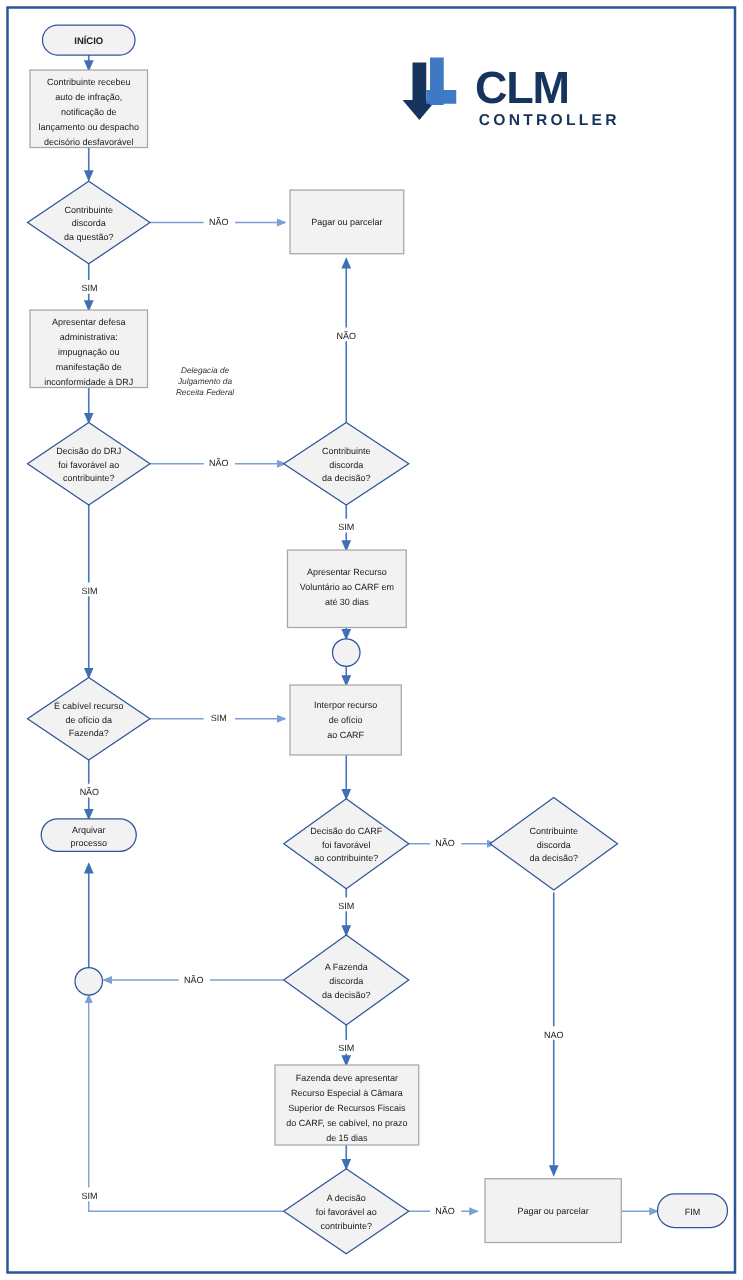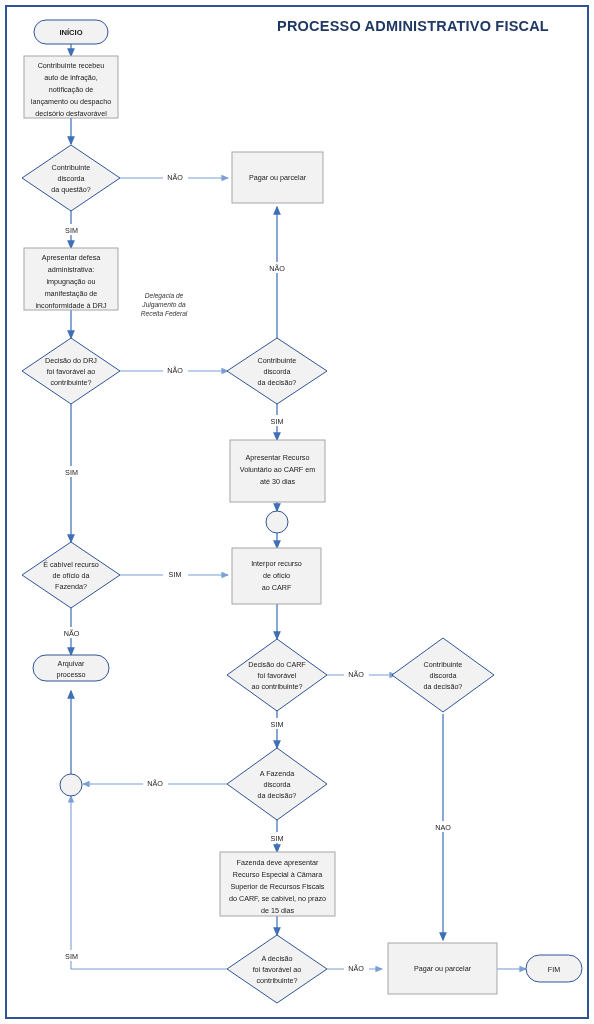--- a/index.html
+++ b/index.html
@@ -18,22 +18,33 @@
   .ntb{font-family:"Liberation Sans",sans-serif;font-size:7.6px;font-weight:bold;fill:#202020;text-anchor:middle;}
   .lbl{font-family:"Liberation Sans",sans-serif;font-size:7.2px;fill:#202020;text-anchor:middle;}
   .note{font-family:"Liberation Sans",sans-serif;font-size:6.6px;font-style:italic;fill:#333333;text-anchor:middle;}
 </style>
 </head>
 <body>
 
 <div id="page">
   <div id="frame"></div>
 
-  <div id="title">PROCESSO ADMINISTRATIVO FISCAL</div>
-
+
+  <div id="logo">
+    <svg viewBox="0 0 190 62" width="190" height="62">
+      <g>
+        <rect x="10" y="6" width="11" height="34" fill="#15355e"></rect>
+        <polygon points="2,36 29,36 15.5,52" fill="#15355e"></polygon>
+        <rect x="24" y="2" width="11" height="38" fill="#3f79c4"></rect>
+        <rect x="21" y="28" width="24" height="11" fill="#3f79c4"></rect>
+      </g>
+      <text x="60" y="38" font-family="Liberation Sans, sans-serif" font-size="36" font-weight="bold" fill="#15355e" letter-spacing="-1">CLM</text>
+      <text x="63" y="56" font-family="Liberation Sans, sans-serif" font-size="12.5" font-weight="bold" fill="#15355e" letter-spacing="2.6">CONTROLLER</text>
+    </svg>
+  </div>
 
   <svg id="flow" viewBox="0 0 594 1024">
     <defs>
       <marker id="ah" markerWidth="7" markerHeight="7" refX="6" refY="3" orient="auto">
         <path d="M0,0 L7,3 L0,6 z" fill="#3f6fb5"></path>
       </marker>
       <marker id="aht" markerWidth="7" markerHeight="7" refX="6" refY="3" orient="auto">
         <path d="M0,0 L7,3 L0,6 z" fill="#7ba0d6"></path>
       </marker>
     </defs>

